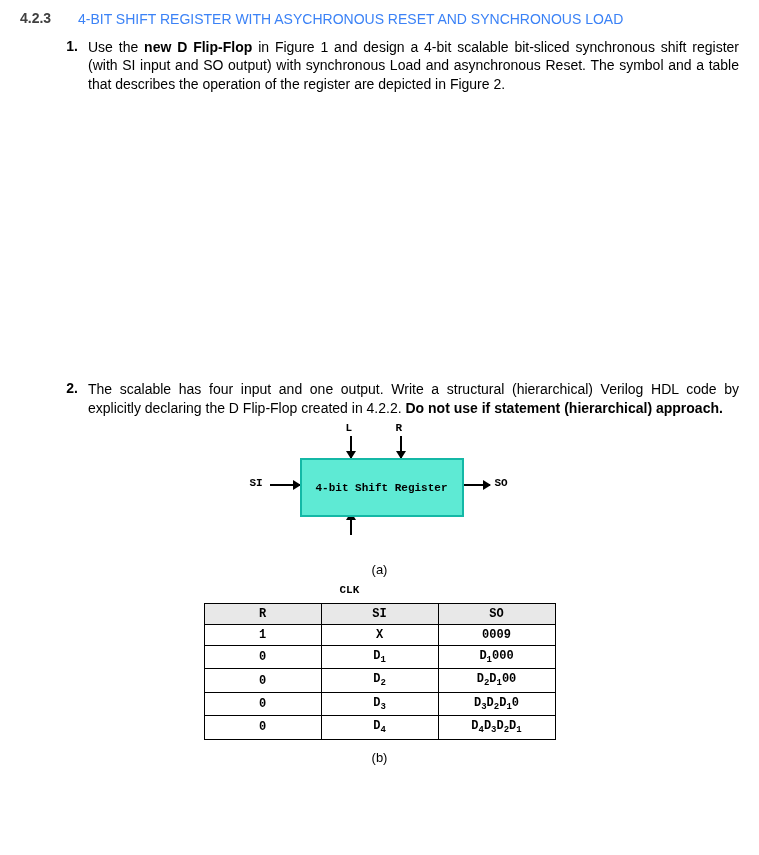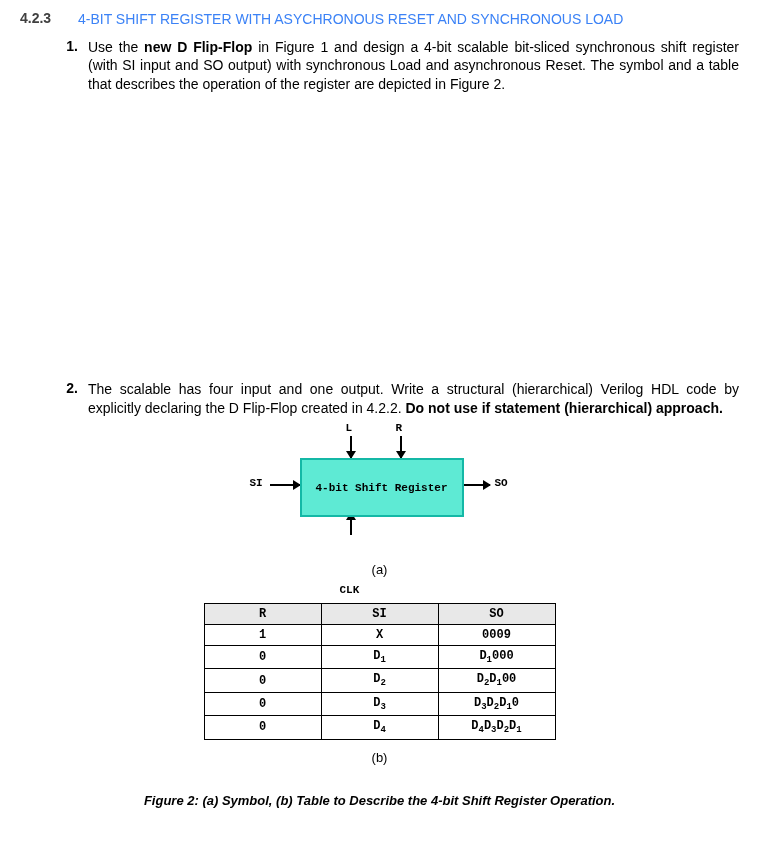--- a/index.html
+++ b/index.html
@@ -244,16 +244,15 @@
           <tr>
             <td>0</td>
             <td>D<sub>4</sub></td>
             <td>D<sub>4</sub>D<sub>3</sub>D<sub>2</sub>D<sub>1</sub></td>
           </tr>
         </tbody>
     </table>
 
     <div class="sublabel">(b)</div>
 
-    <div class="figcaption">Figure 2: (a) Symbol, (b) Table to Describe the 4-bit Shift Register Operation.</div>
   </div>
 
 </div>
 
 </body></html>

